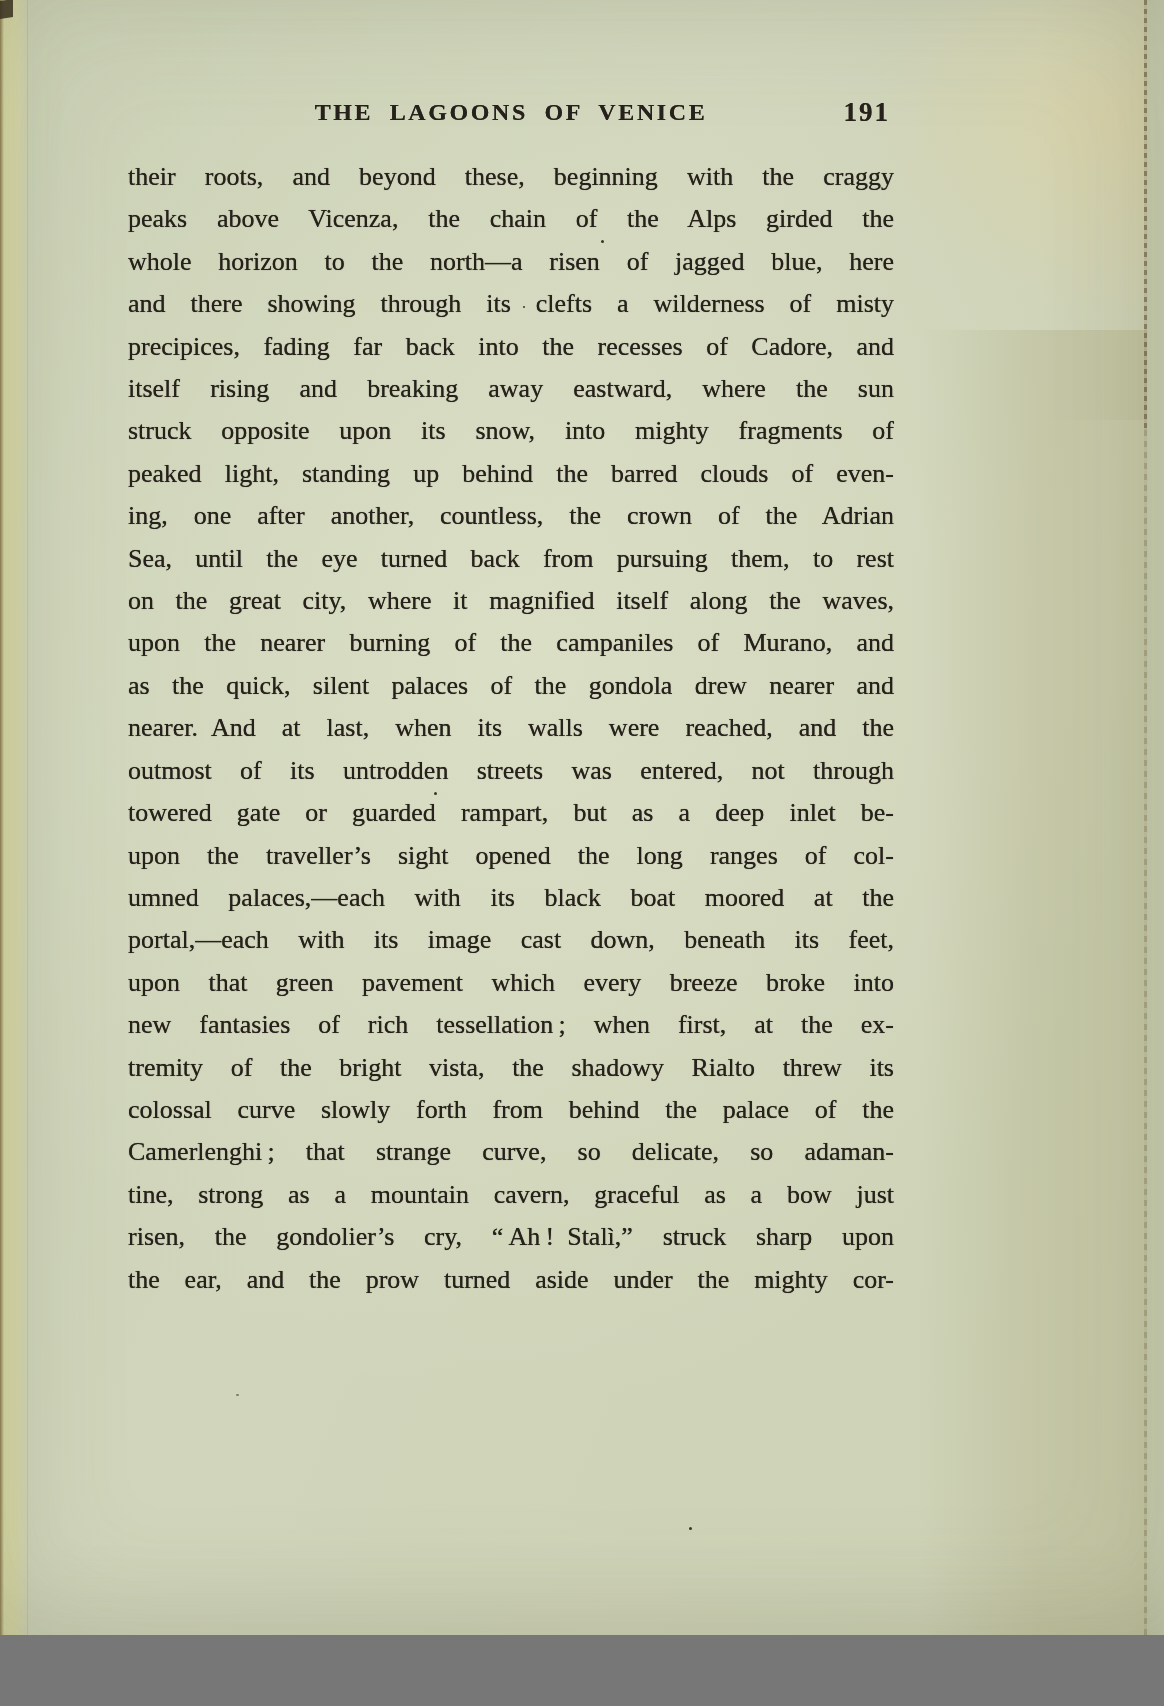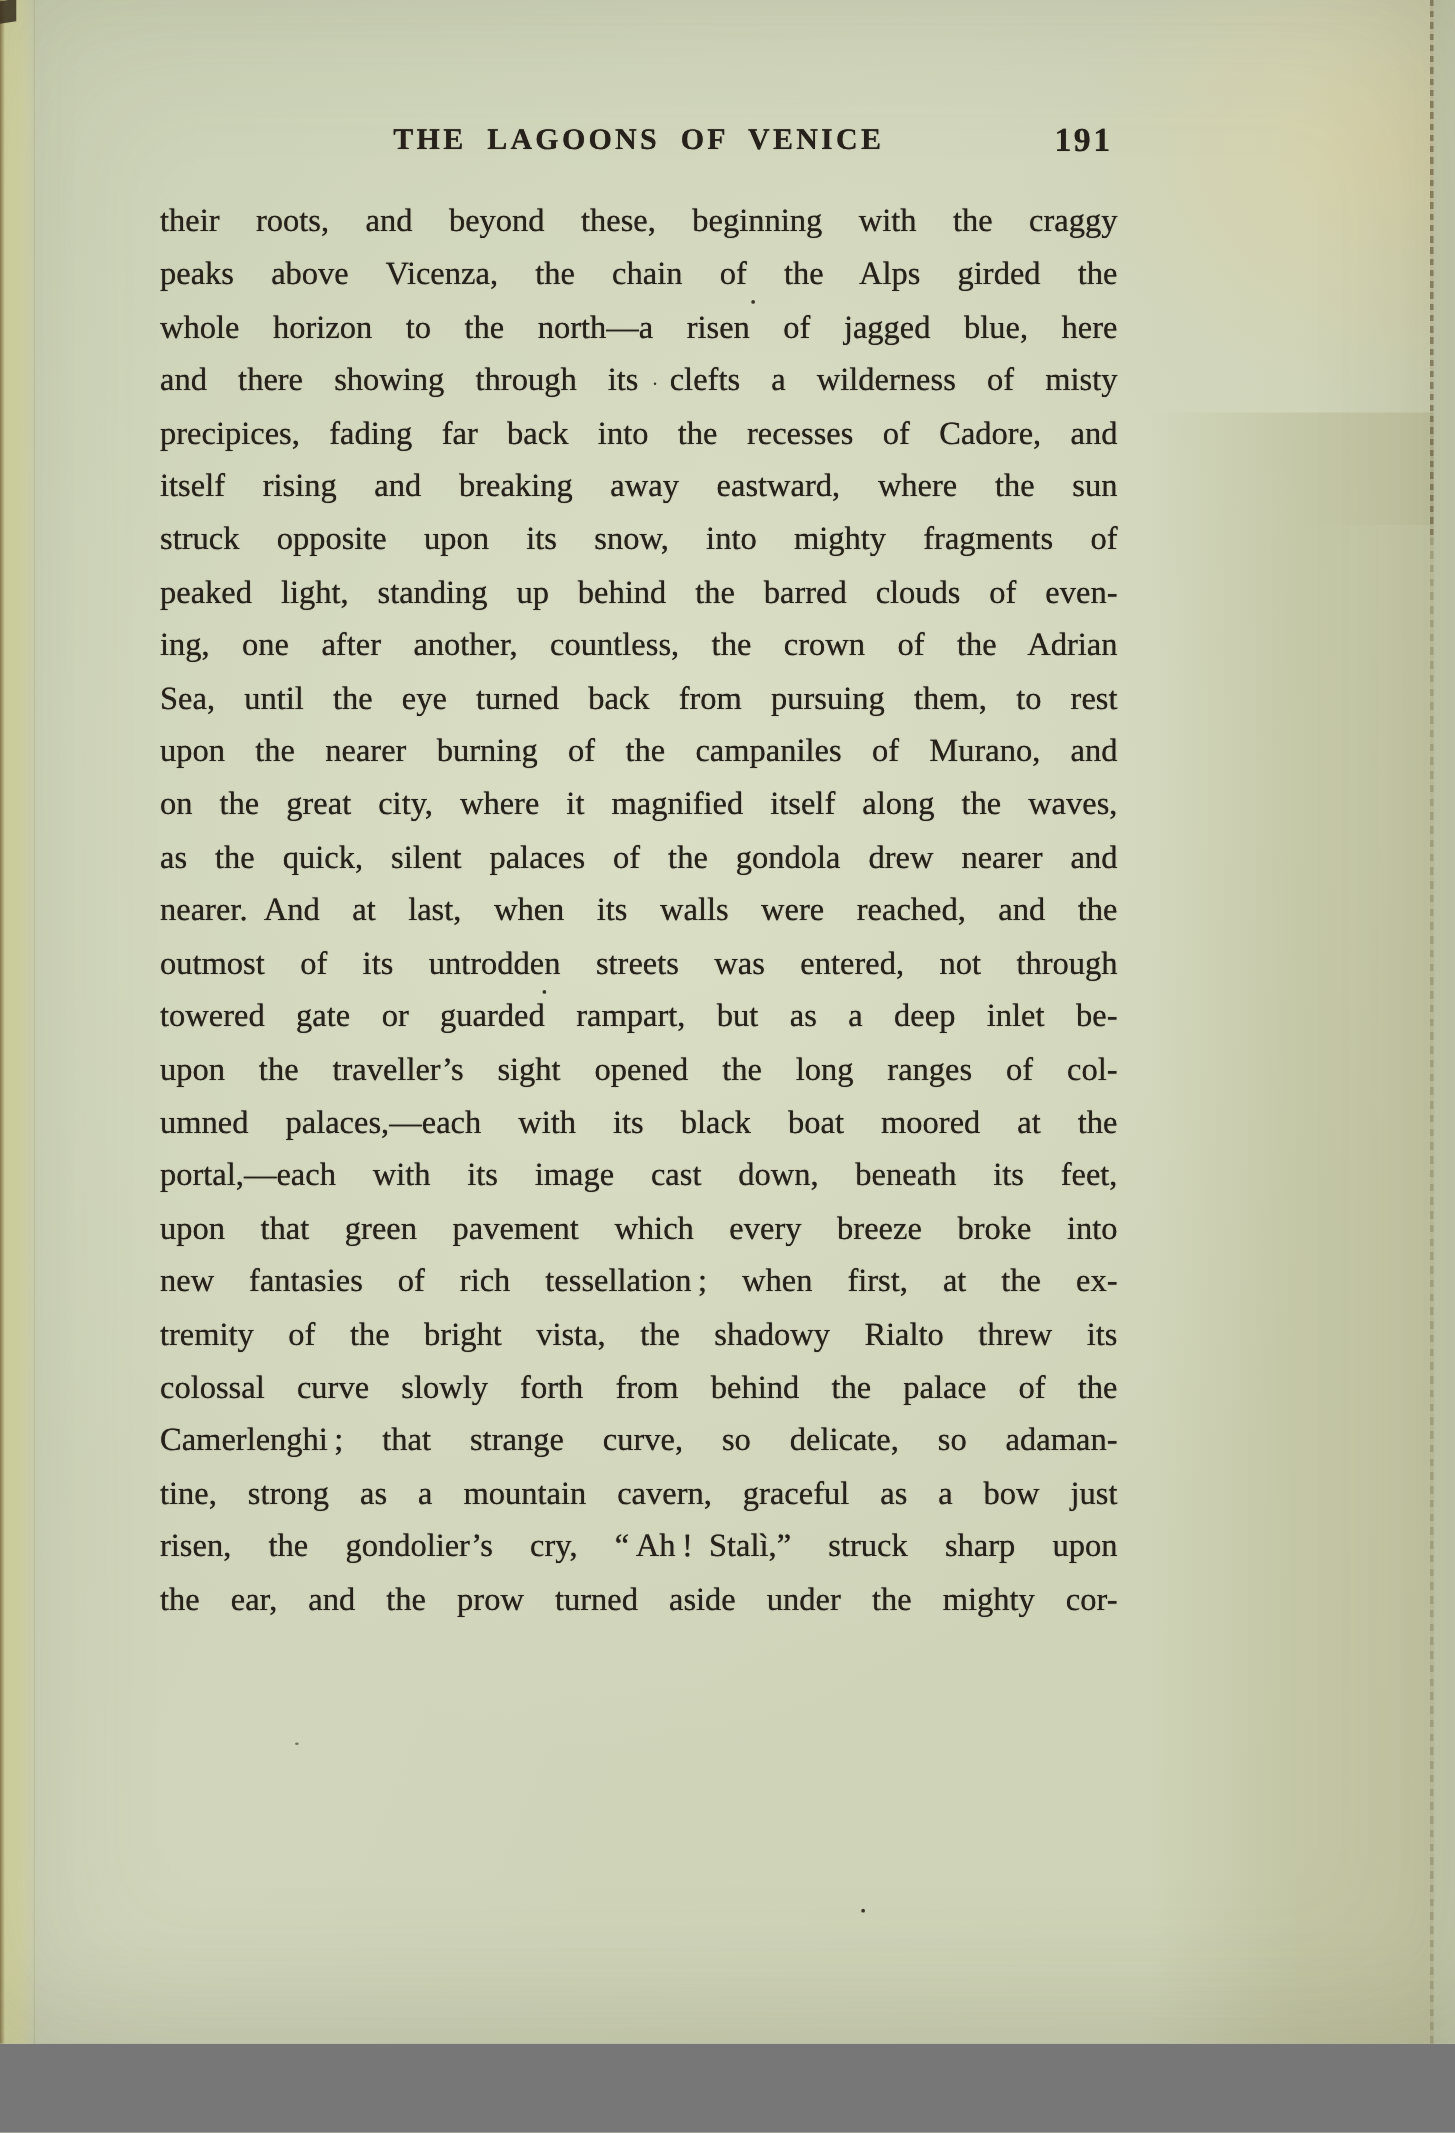--- a/index.html
+++ b/index.html
@@ -127,22 +127,22 @@
       <div class="line">their roots, and beyond these, beginning with the craggy</div>
       <div class="line">peaks above Vicenza, the chain of the Alps girded the</div>
       <div class="line">whole horizon to the north—a risen of jagged blue, here</div>
       <div class="line">and there showing through its clefts a wilderness of misty</div>
       <div class="line">precipices, fading far back into the recesses of Cadore, and</div>
       <div class="line">itself rising and breaking away eastward, where the sun</div>
       <div class="line">struck opposite upon its snow, into mighty fragments of</div>
       <div class="line">peaked light, standing up behind the barred clouds of even-</div>
       <div class="line">ing, one after another, countless, the crown of the Adrian</div>
       <div class="line">Sea, until the eye turned back from pursuing them, to rest</div>
+      <div class="line">on the great city, where it magnified itself along the waves,</div>
       <div class="line">upon the nearer burning of the campaniles of Murano, and</div>
-      <div class="line">on the great city, where it magnified itself along the waves,</div>
       <div class="line">as the quick, silent palaces of the gondola drew nearer and</div>
       <div class="line">nearer. And at last, when its walls were reached, and the</div>
       <div class="line">outmost of its untrodden streets was entered, not through</div>
       <div class="line">towered gate or guarded rampart, but as a deep inlet be-</div>
       <div class="line">upon the traveller’s sight opened the long ranges of col-</div>
       <div class="line">umned palaces,—each with its black boat moored at the</div>
       <div class="line">portal,—each with its image cast down, beneath its feet,</div>
       <div class="line">upon that green pavement which every breeze broke into</div>
       <div class="line">new fantasies of rich tessellation ; when first, at the ex-</div>
       <div class="line">tremity of the bright vista, the shadowy Rialto threw its</div>

